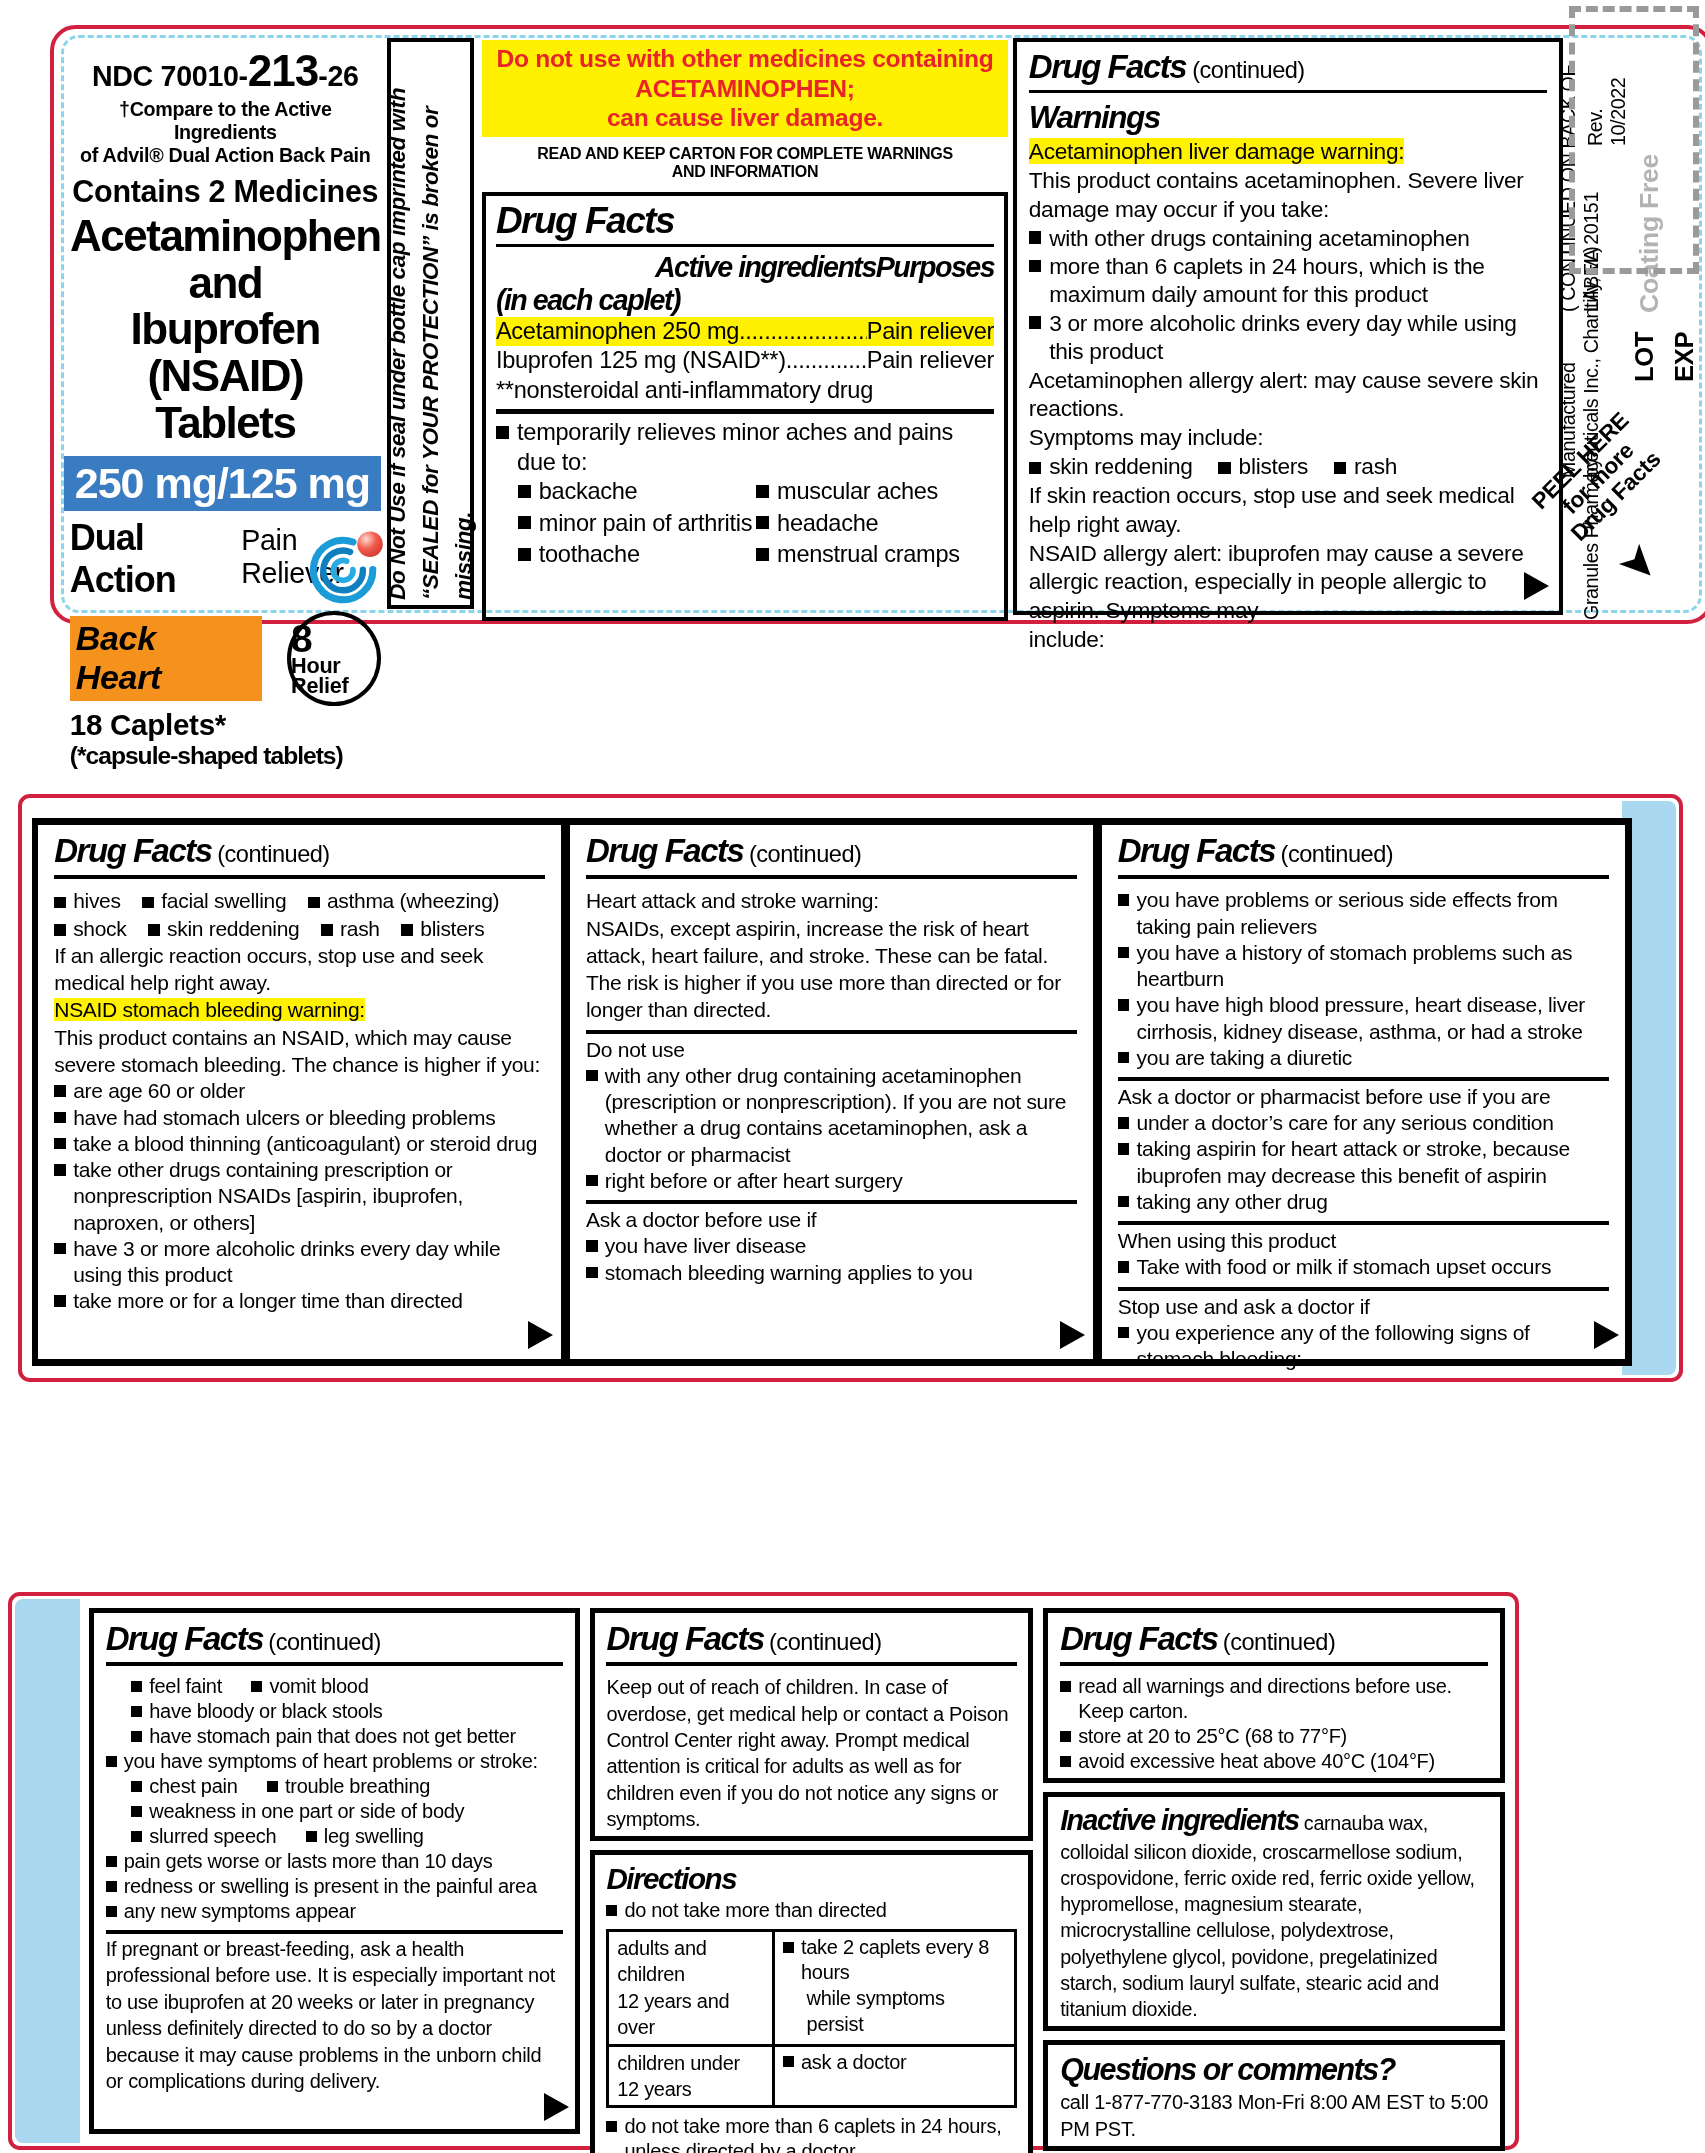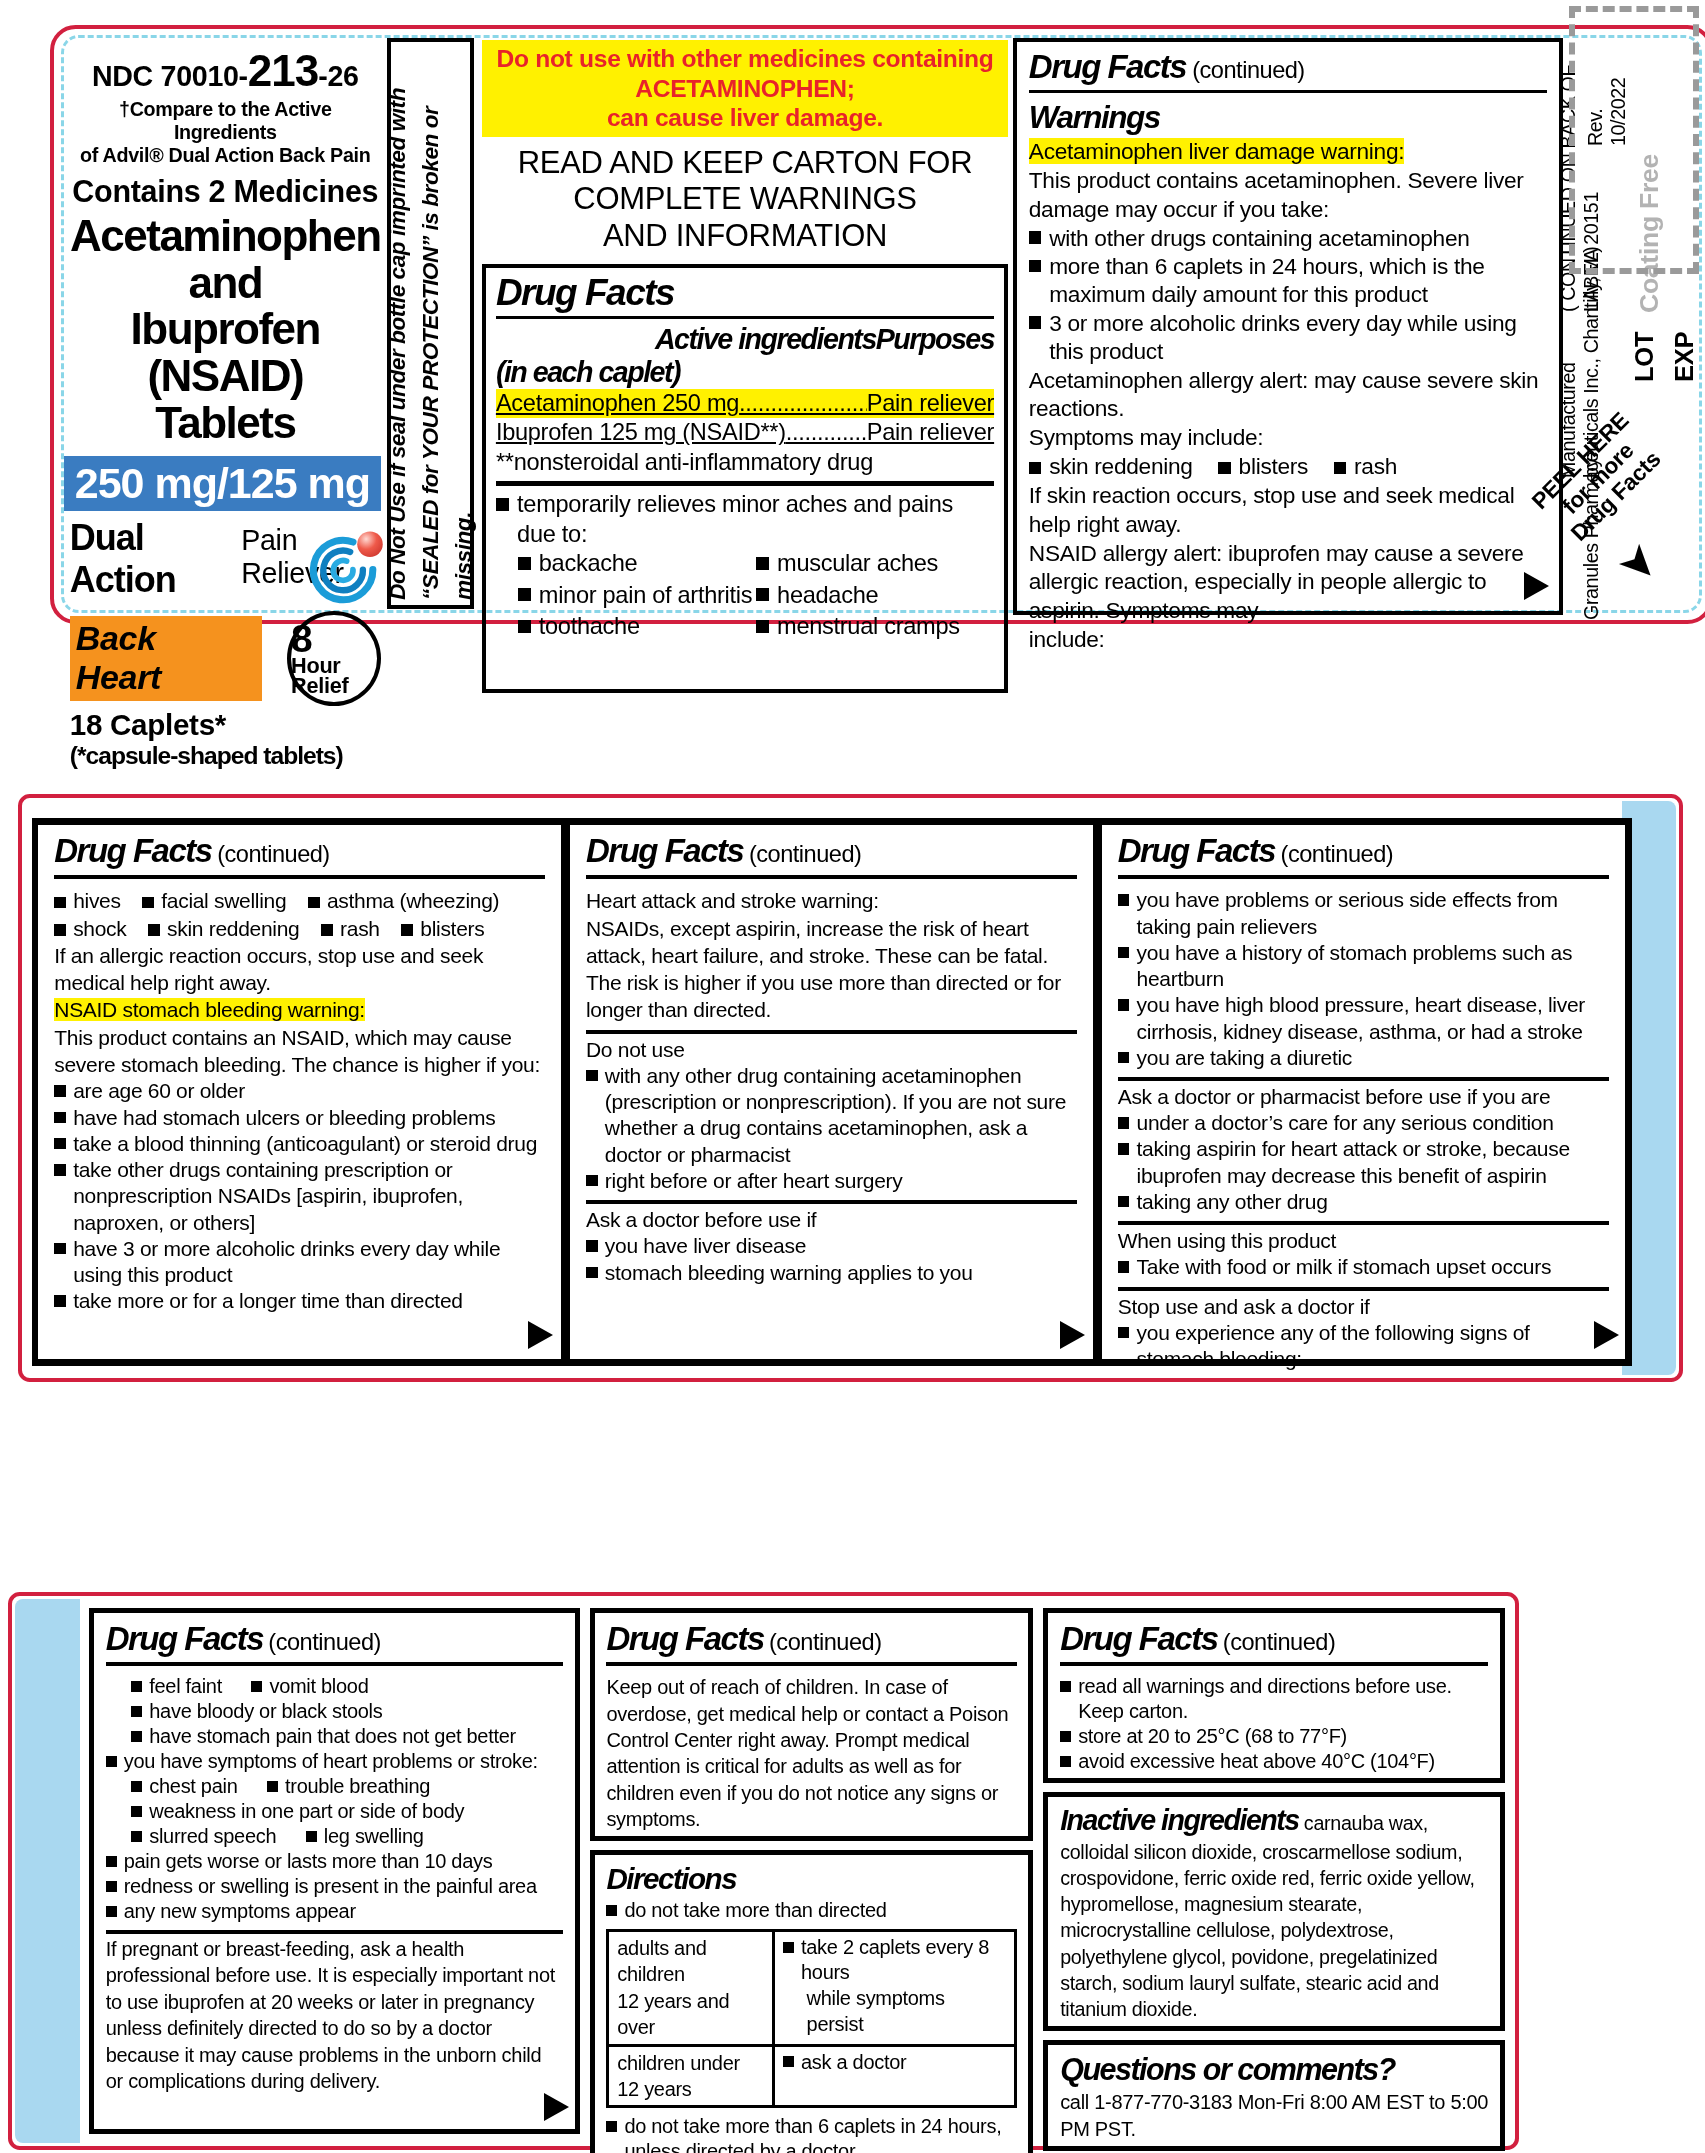--- a/index.html
+++ b/index.html
@@ -36,28 +36,28 @@
   .caplets{font-weight:bold; font-size:29.6px; text-align:left; margin-top:2px;}
   .capnote{font-weight:bold; font-size:24.6px; text-align:left; letter-spacing:-1px;}
   .logo{position:absolute; right:-5.9px; bottom:-2px;}
   .sealbox{position:absolute; left:333px; top:9.9px; width:87px; height:571px; border:4.9px solid #000;
            display:flex; align-items:center; justify-content:center;}
   .vrt{writing-mode:vertical-rl; transform:rotate(180deg);}
   .sealtxt{font-weight:bold; font-style:italic; font-size:22.7px; line-height:1.45; height:552px; letter-spacing:-0.5px;}
   .midcol{position:absolute; left:428px; top:11.8px; width:526px; height:571px;}
   .ywarn{background:var(--yellow); color:var(--warnred); font-weight:bold; font-size:24.6px;
          text-align:center; line-height:1.2; padding:3.9px 2px;}
-  .readkeep{font-weight:normal; font-size:31px; text-align:center; line-height:1.18; margin-top:7.9px;}
+  .readkeep{font-weight:bold; font-size:16px; text-align:center; line-height:1.18; margin-top:7.9px;}
   .dfbox{border:4.9px solid #000; margin-top:9.9px; padding:3.9px 9.9px 5.9px; height:429px;}
   .dft{font-weight:bold; font-style:italic; letter-spacing:-1.5px;}
   .dftitle{font-size:37px;}
   .hr4{border-top:3.9px solid #000; margin:2px 0 3.9px;}
   .hr6{border-top:5.9px solid #000; margin:3.9px 0 3.9px;}
   .actrow{display:flex; justify-content:flex-end; font-size:28.6px;}
-  .irow{display:flex; align-items:flex-end; font-size:23.6px; line-height:1.25;text-decoration:underline;}
+  .irow{display:flex; align-items:flex-end; font-size:23.6px; line-height:1.25;}
   .dots{flex:1; overflow:hidden; white-space:nowrap;}
   .dots::after{content:"..................................................................................................";}
   .hl{background:var(--yellow);}
   .note2{font-size:23.6px; line-height:1.25;}
   .usest{font-size:33px; margin-top:2px;}
   .li{display:flex; align-items:flex-start; line-height:1.25;}
   .sq{flex:none; width:0.55em; height:0.55em; background:#000; margin:0.33em 0.35em 0 0; display:inline-block;}
   .sqi{width:0.55em; height:0.55em; background:#000; display:inline-block; margin:0 0.35em 0 0;}
   .usegrid{display:grid; grid-template-columns:1fr 1fr; font-size:23.6px; margin-left:21.7px; row-gap:2px;}
   .wcol{position:absolute; left:959px; top:9.9px; width:550px; height:577px; border:4.9px solid #000;

